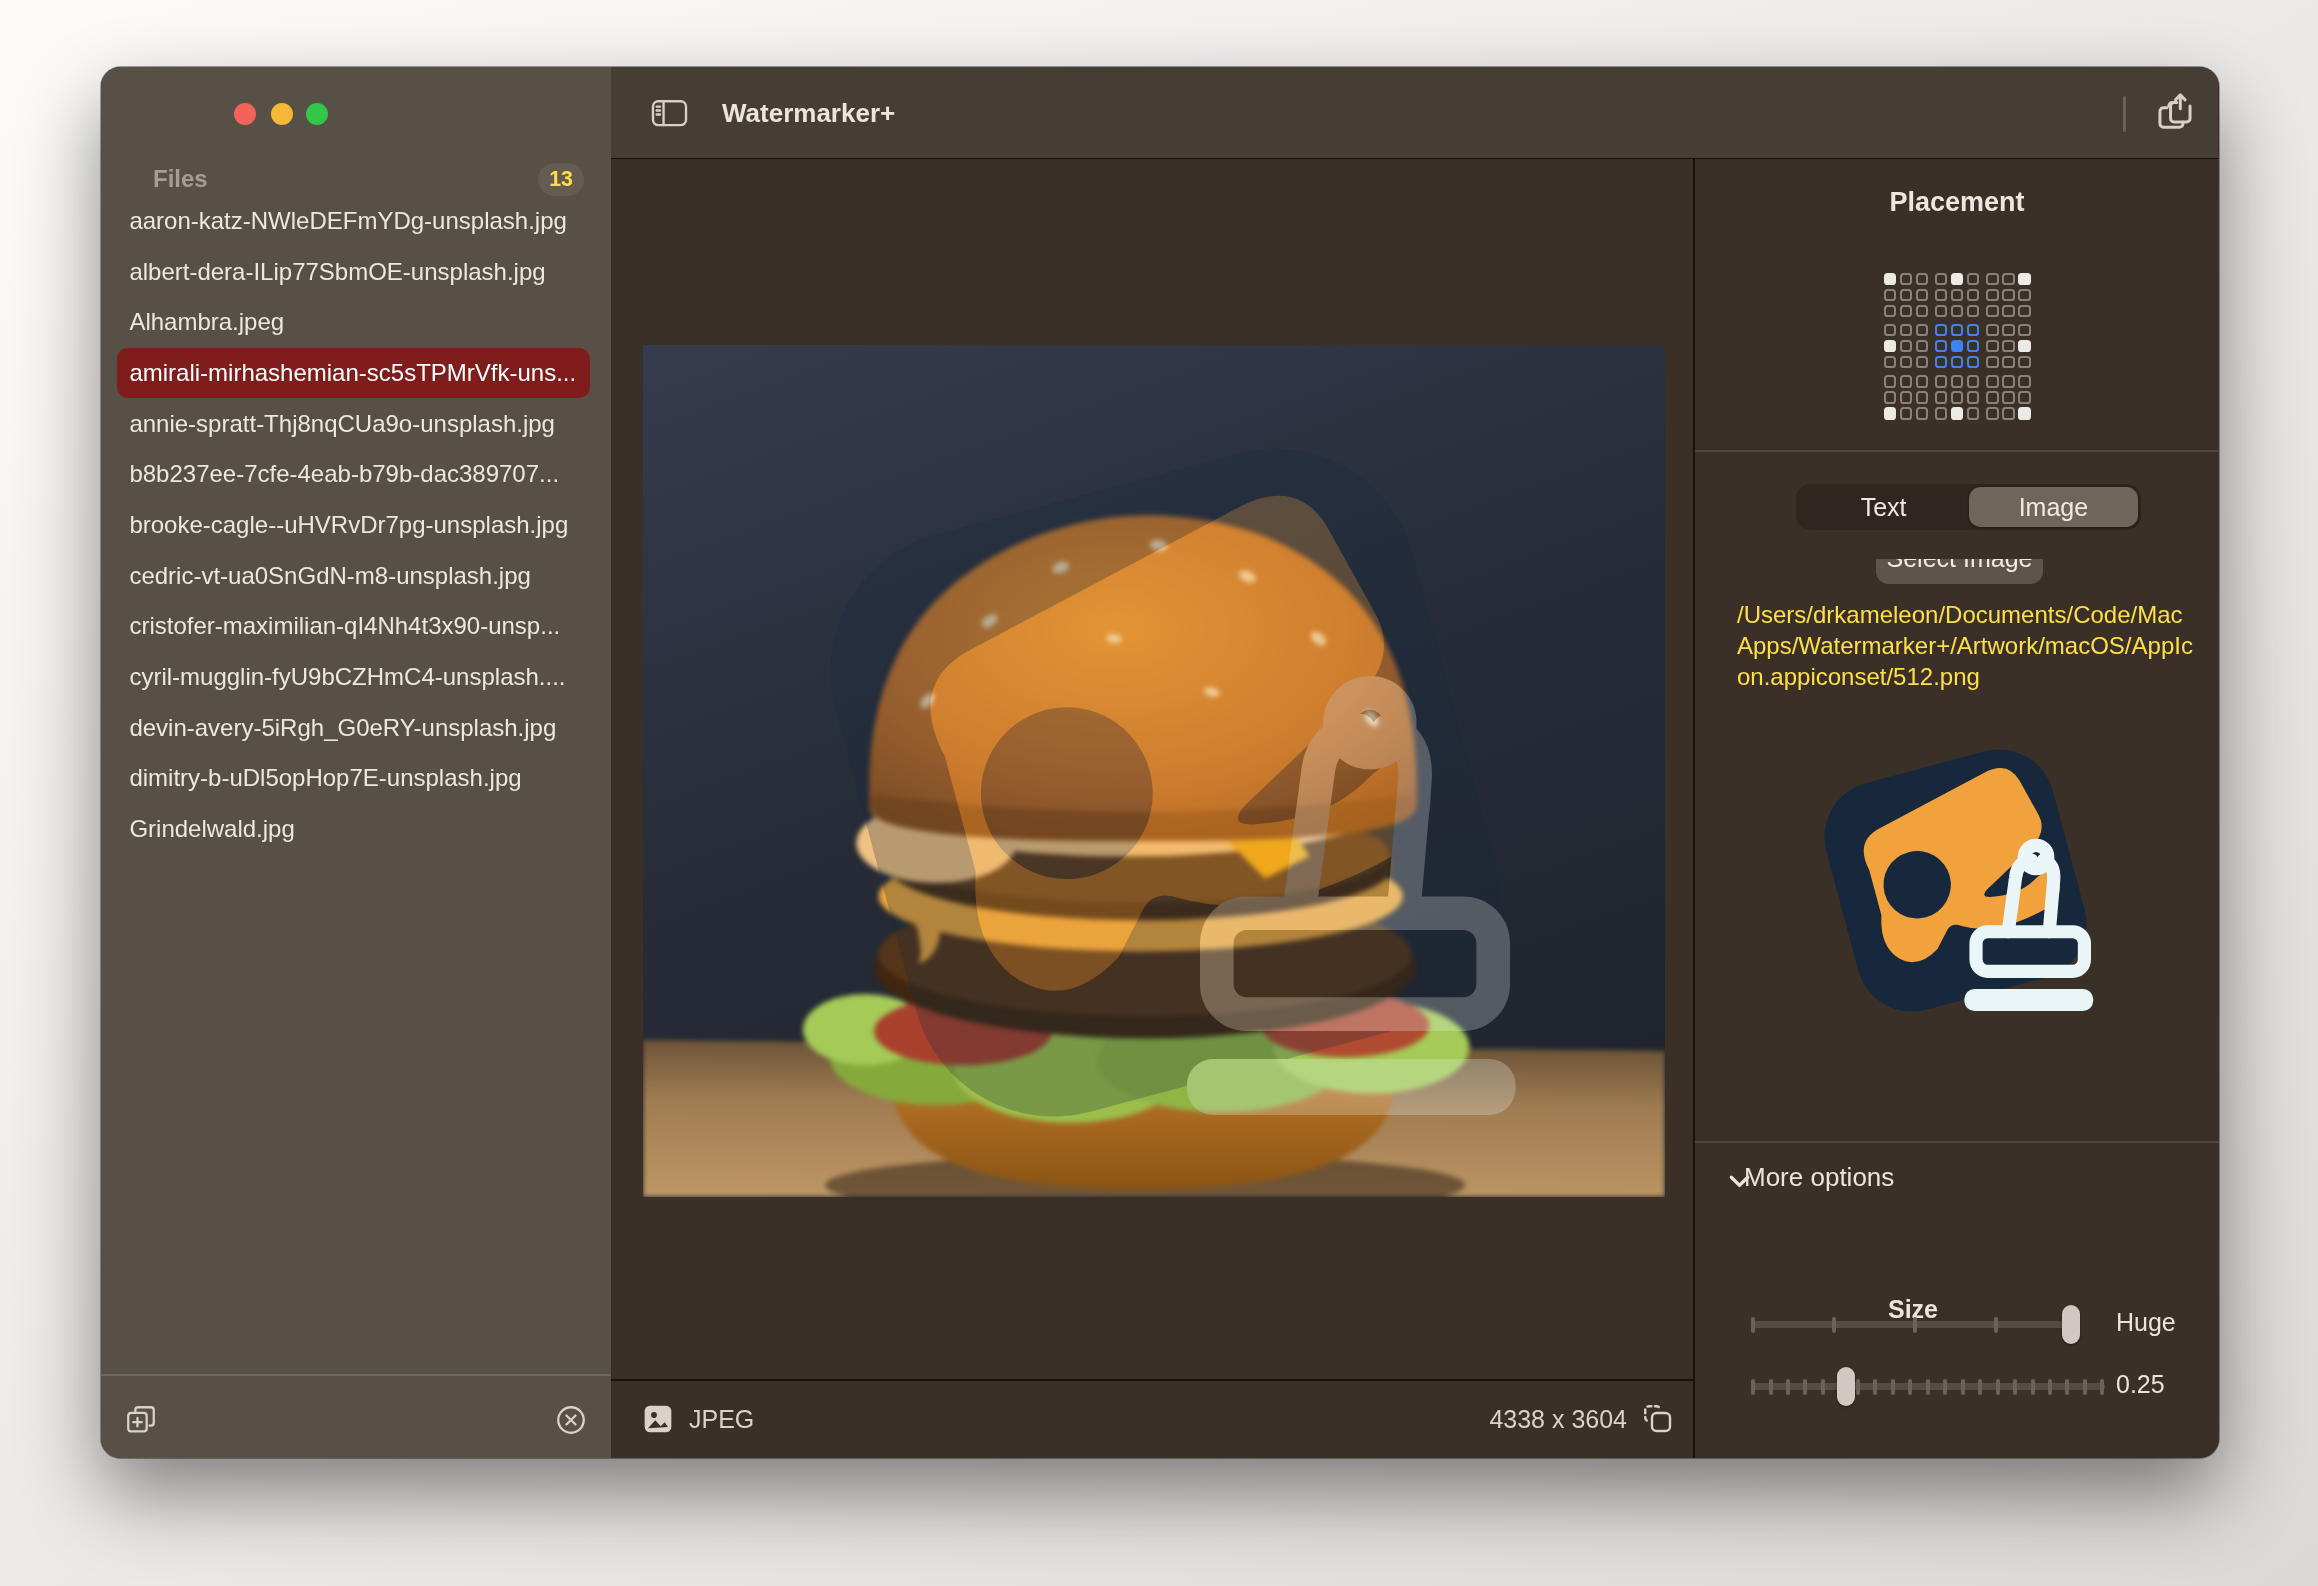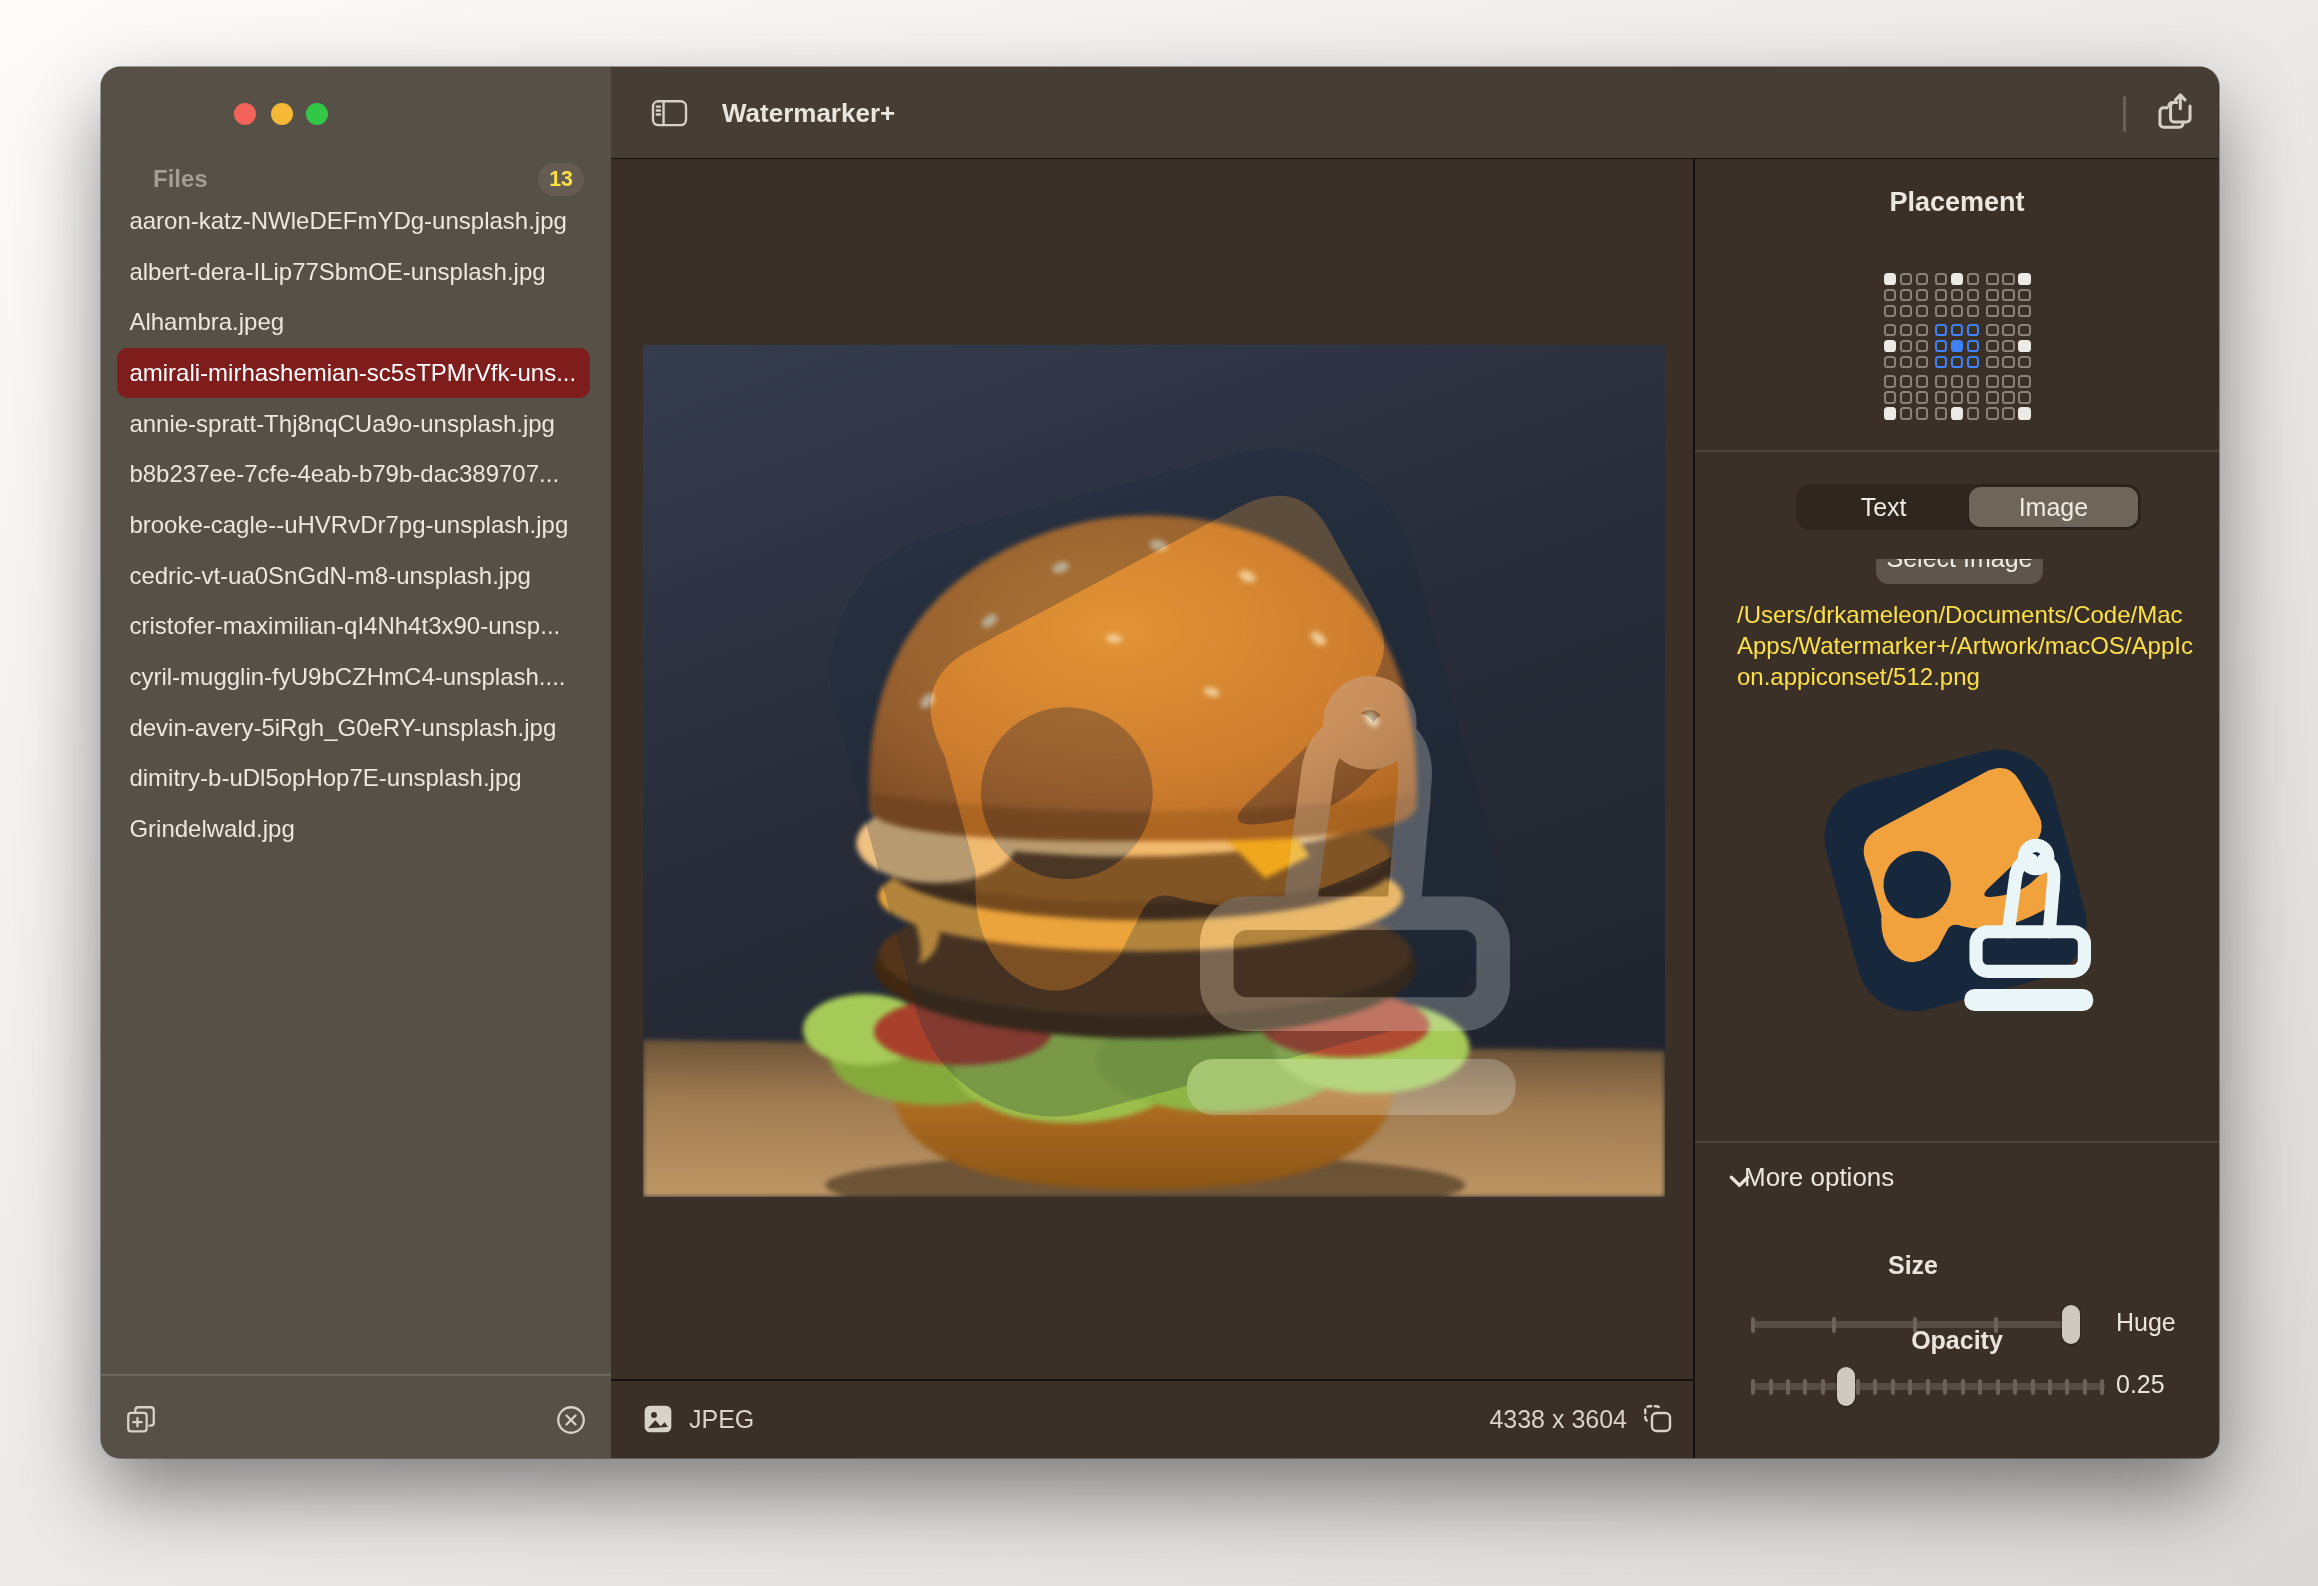--- a/index.html
+++ b/index.html
@@ -362,32 +362,31 @@
       <use href="#appicon"></use>
     </svg>
 
     <div class="hdivider" style="top:1074px"></div>
 
     <svg class="abs" style="left:1625px;top:1102px" width="27" height="23" viewBox="0 0 16 14" fill="none" stroke="#eae5de" stroke-width="2" stroke-linecap="round" stroke-linejoin="round">
       <path d="M3 5 l5 5 l5 -5"></path>
     </svg>
     <div class="more-label">More options</div>
 
-    <div class="abs slider-label" style="left:1594px;top:1184px;width:436px">Size</div>
+    <div class="abs slider-label" style="left:1594px;top:1228px;width:436px">Size</div>
     <div class="track" id="size-track" style="left:1650px;top:1254px;width:329px">
         <div class="tick" style="left: 0px;"></div>
         <div class="tick" style="left: 81px;"></div>
         <div class="tick" style="left: 162px;"></div>
         <div class="tick" style="left: 243px;"></div>
         <div class="tick" style="left: 325px;"></div>
         <div class="thumb" style="left: 311px; top: -16px;"></div>
       </div>
     <div class="abs slider-value" style="left:2015px;top:1241px">Huge</div>
 
-    <div class="abs slider-label" style="left:1594px;top:1259px;width:524px">Opacity</div>
     <div class="track" id="opacity-track" style="left:1650px;top:1316px;width:354px">
         <div class="tick" style="left: 0px;"></div>
         <div class="tick" style="left: 17.5px;"></div>
         <div class="tick" style="left: 35px;"></div>
         <div class="tick" style="left: 52px;"></div>
         <div class="tick" style="left: 70px;"></div>
         <div class="tick" style="left: 87px;"></div>
         <div class="tick" style="left: 105px;"></div>
         <div class="tick" style="left: 122px;"></div>
         <div class="tick" style="left: 140px;"></div>

